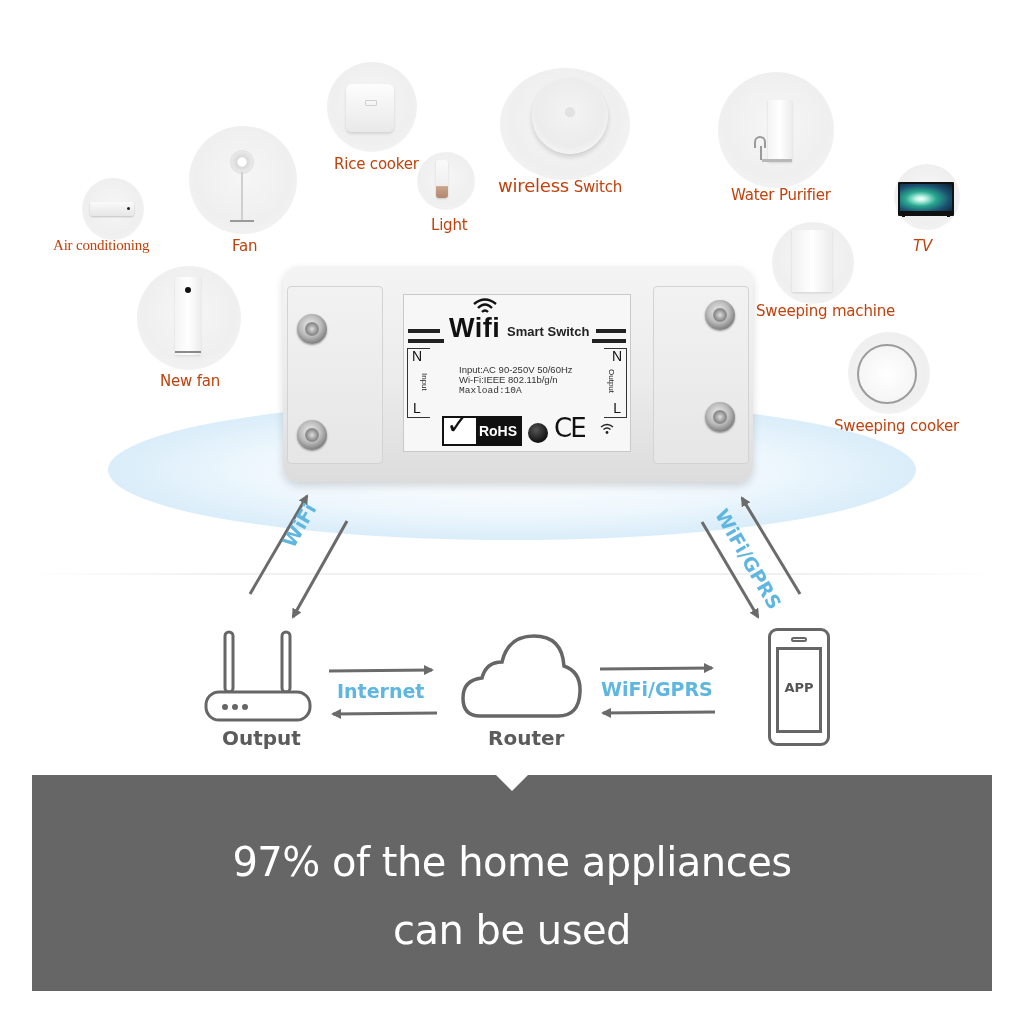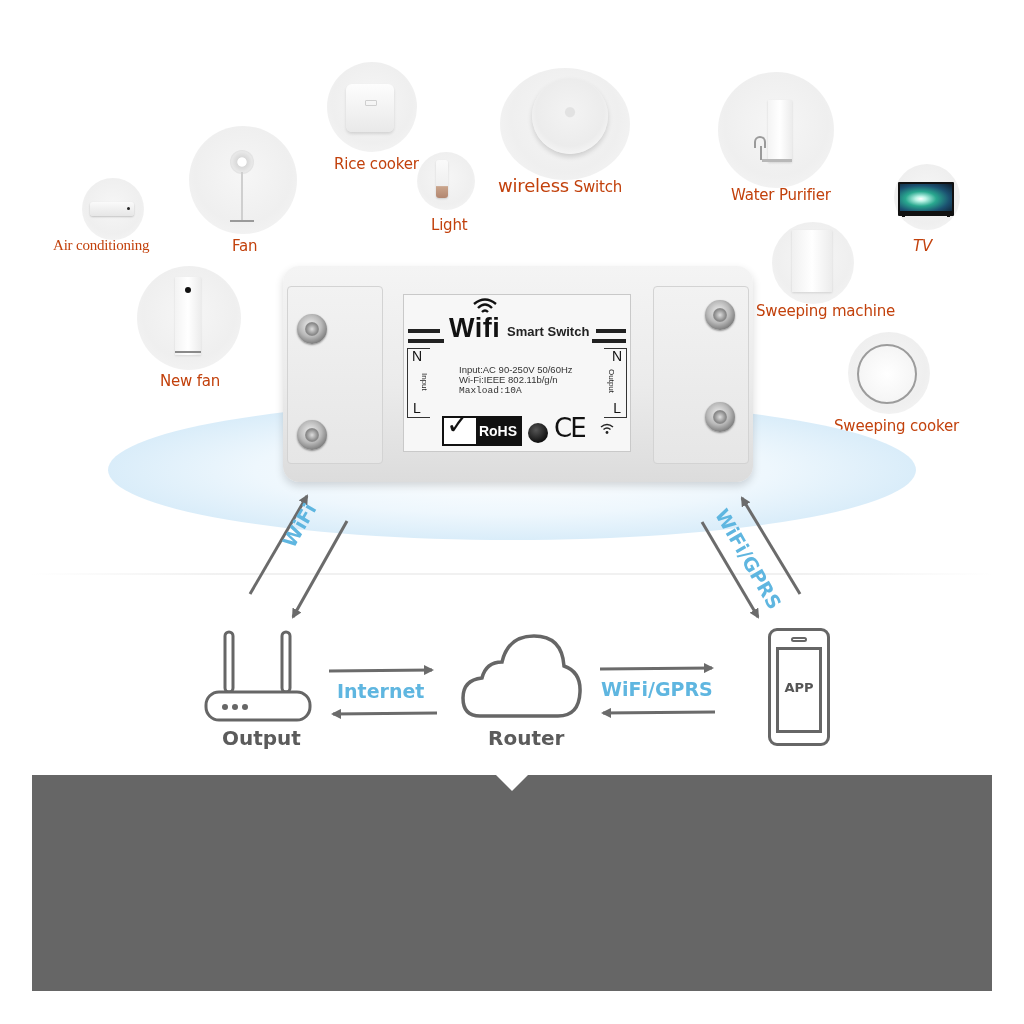--- a/index.html
+++ b/index.html
@@ -206,14 +206,16 @@
 <div class="node-label" style="left:488px;top:726px;">Router</div>
 
 <div class="abs" style="left:768px;top:628px;width:62px;height:118px;border:3px solid #666;border-radius:9px;box-sizing:border-box;background:#fff;">
   <div style="position:absolute;left:20px;top:6px;width:16px;height:5px;border:2px solid #666;border-radius:3px;box-sizing:border-box;"></div>
   <div style="position:absolute;left:5px;top:16px;width:46px;height:86px;border:3px solid #666;box-sizing:border-box;">
     <div style="position:absolute;left:0;top:30px;width:40px;text-align:center;font-family:'DejaVu Sans',sans-serif;font-weight:bold;font-size:13px;color:#555;">APP</div>
   </div>
 </div>
 
 <div class="banner">
+  <div class="banner-text" style="top:64px;">97% of the home appliances</div>
+  <div class="banner-text" style="top:132px;">can be used</div>
 </div>
 <div class="notch"></div>
 
 </body></html>

